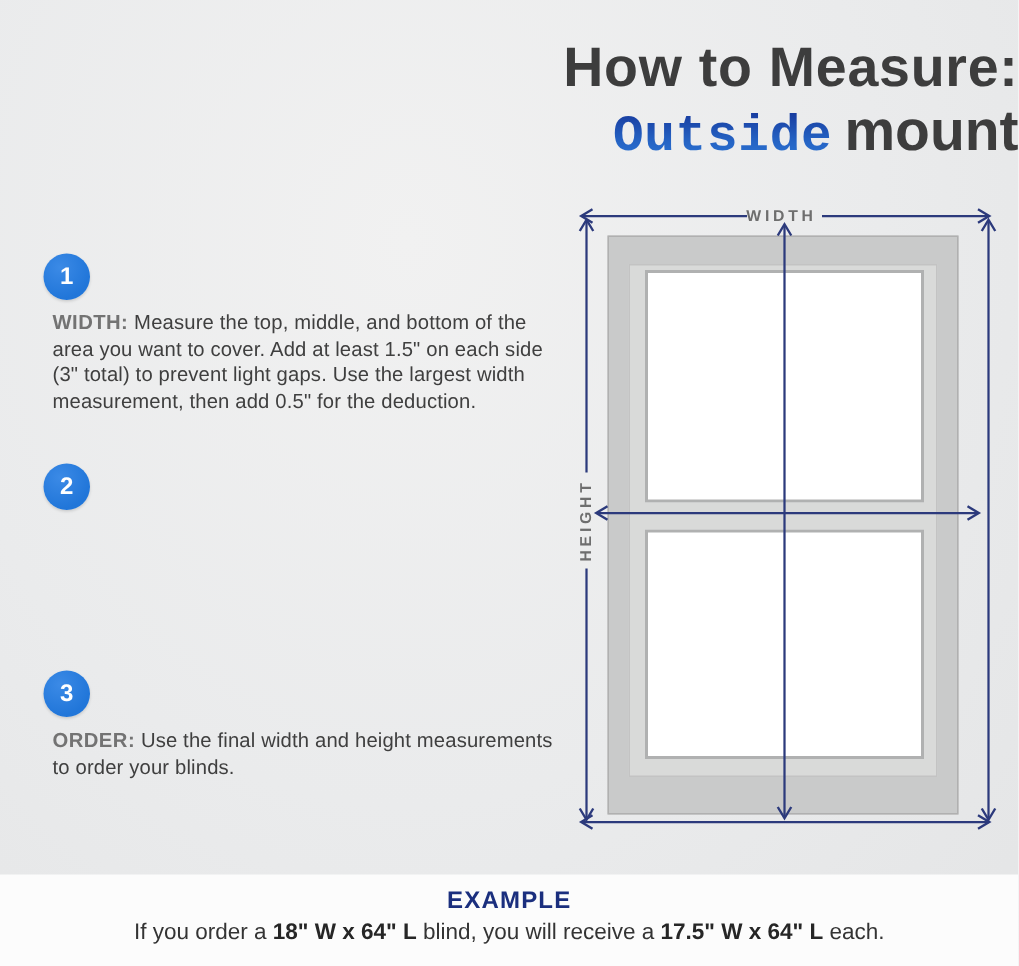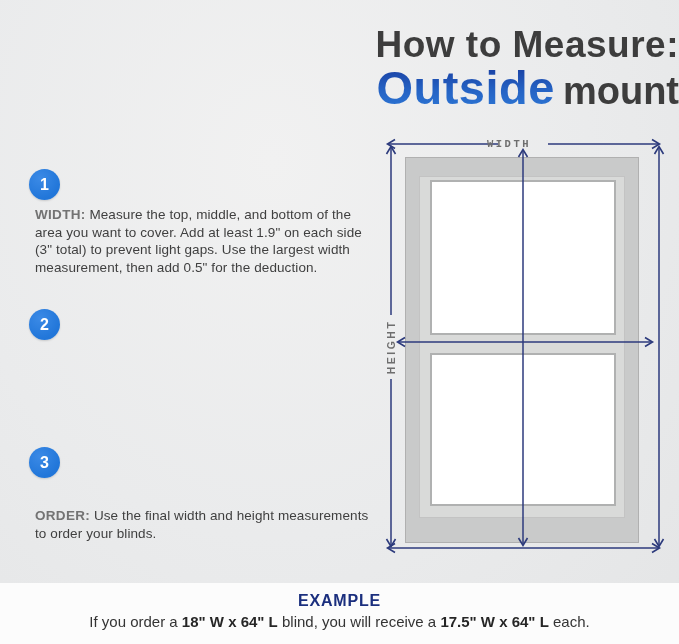--- a/index.html
+++ b/index.html
@@ -13,65 +13,66 @@
   .page { position:absolute; inset:0; }
 
   
   .header { position:absolute; top:24px; left:0; width:100%; text-align:right; }
   .title-line1 {
     font-size:37px; font-weight:700; color:var(--ink, #3d3d3d);
     letter-spacing:0.5px; line-height:42px;
   }
   .title-line2 { line-height:48px; margin-top:-2px; }
   .title-highlight {
-    font-size:47px; font-weight:800; letter-spacing:0.5px;
+    font-size:34px; font-weight:800; letter-spacing:0.5px;
     background:linear-gradient(180deg, #16379a 0%, #2563c4 55%, #2e7ad8 100%);
     -webkit-background-clip:text; background-clip:text;
     -webkit-text-fill-color:transparent; color:transparent;
     vertical-align:baseline;
+    font-family:Liberation Mono, monospace;
   }
   .title-suffix { font-size:38px; font-weight:600; color:var(--ink, #3d3d3d); margin-left:8px; }
 
   
   .steps { position:absolute; left:0; top:0; width:380px; height:583px; }
   .step-circle {
     position:absolute; left:29px; width:31px; height:31px; border-radius:50%;
     background:radial-gradient(circle at 35% 30%, #3b8ae6, var(--accent, #2176d9) 70%);
     color:#fff; font-weight:700; font-size:16px;
     display:flex; align-items:center; justify-content:center;
     box-shadow:0 1px 2px rgba(0,0,0,0.15);
   }
   .step-text {
     position:absolute; left:35px; width:342px;
     font-size:13.5px; line-height:17.5px; color:#3f3f3f; letter-spacing:0.1px;
   }
   .step-text b { font-weight:700; color:#737373; letter-spacing:0.3px; }
   #c1 { top:169px; } #t1 { top:206px; }
   #c2 { top:309px; } #t2 { top:345px; }
-  #c3 { top:447px; } #t3 { top:507px; }
+  #c3 { top:447px; } #t3 { top:485px; }
 
   
   .diagram { position:absolute; left:370px; top:125px; width:305px; height:460px; pointer-events:none; }
   .win-outer {
     position:absolute; left:35px; top:32px; width:234px; height:386px;
     background:#c9caca; border:1px solid #b0b0b0;
   }
   .win-inner {
     position:absolute; left:49px; top:51px; width:206px; height:342px;
     background:#d9dad9; border:1px solid #c3c3c3;
   }
   .pane { position:absolute; background:#fff; border:2px solid #b0b1b1; }
   .pane-top    { left:60px; top:55px;  width:186px; height:155px; }
   .pane-bottom { left:60px; top:228px; width:186px; height:153px; }
   .arrows { position:absolute; left:0; top:0; }
   .dim-label {
     position:absolute; color:var(--labelGray, #6e6e6e);
     font-size:10.5px; font-weight:700; letter-spacing:2.5px; white-space:nowrap;
   }
-  .dim-label.width  { left:139px; top:19px;  transform:translate(-50%,-50%);font-family:Liberation Mono, monospace; }
+  .dim-label.width  { left:151px; top:19px;  transform:translate(-50%,-50%); }
   .dim-label.height { left:21px;  top:222px; transform:translate(-50%,-50%) rotate(-90deg); }
 
   
   .example {
     position:absolute; left:0; top:583px; width:679px; height:74px;
     background:#fcfcfc; text-align:center; padding-top:9px;
   }
   .example-heading {
     font-size:16px; font-weight:700; letter-spacing:0.8px;
     color:var(--headingNavy, #1b2f7e);
@@ -84,21 +85,21 @@
 
 <div class="page">
 
   <div class="header">
     <div class="title-line1">How to Measure:</div>
     <div class="title-line2"><span class="title-highlight">Outside</span><span class="title-suffix">mount</span></div>
   </div>
 
   <div class="steps">
     <div class="step-circle" id="c1">1</div>
-    <p class="step-text" id="t1"><b>WIDTH:</b> <span>Measure the top, middle, and bottom of the area you want to cover. Add at least 1.9" on each side (3" total) to prevent light gaps. Use the largest width measurement, then add 0.5" for the deduction.</span></p>
+    <p class="step-text" id="t1"><b>WIDTH:</b> <span>Measure the top, middle, and bottom of the area you want to cover. Add at least 1.5" on each side (3" total) to prevent light gaps. Use the largest width measurement, then add 0.5" for the deduction.</span></p>
 
     <div class="step-circle" id="c2">2</div>
 
     <div class="step-circle" id="c3">3</div>
     <p class="step-text" id="t3"><b>ORDER:</b> <span>Use the final width and height measurements to order your blinds.</span></p>
   </div>
 
   <div class="diagram">
     <div class="win-outer"></div>
     <div class="win-inner"></div>

